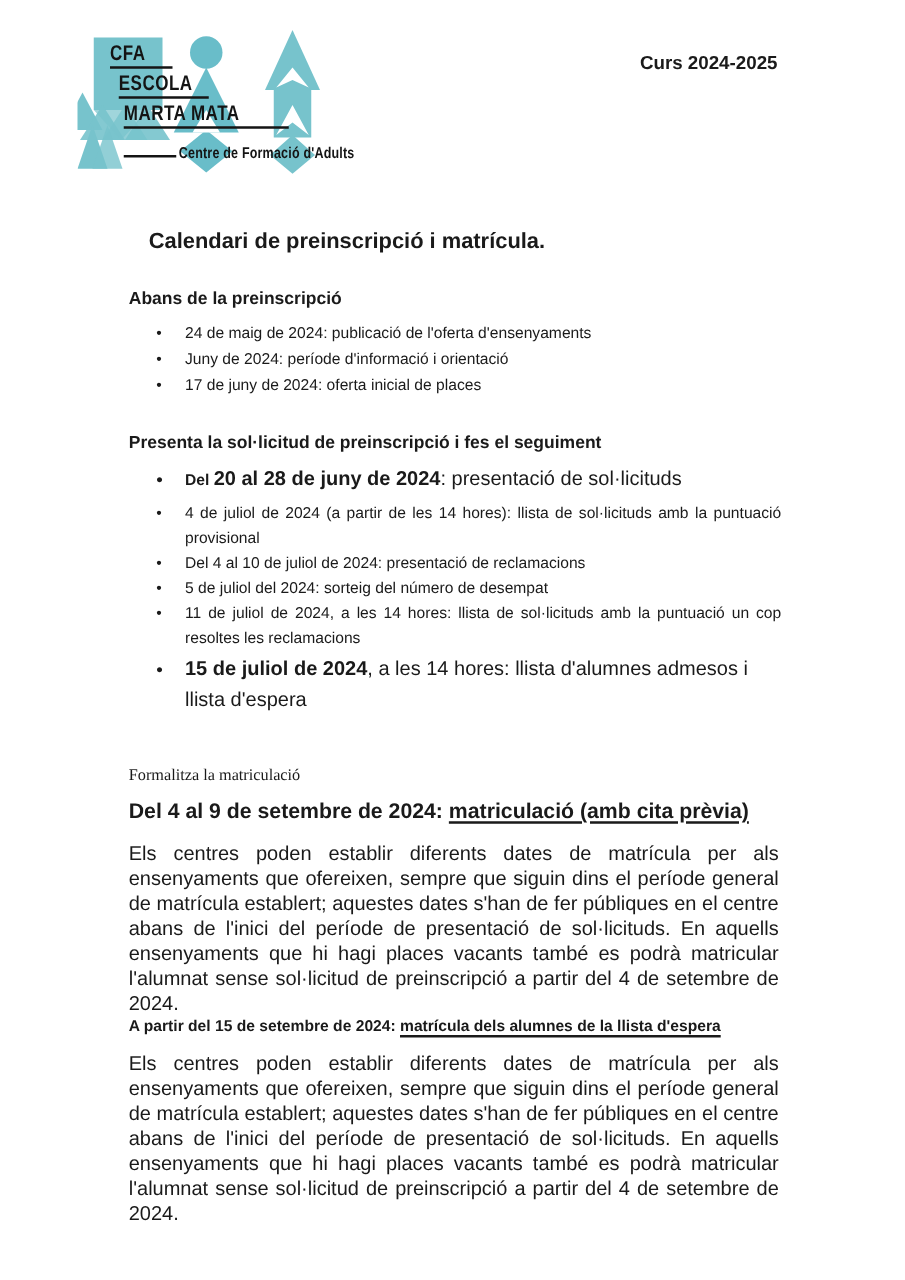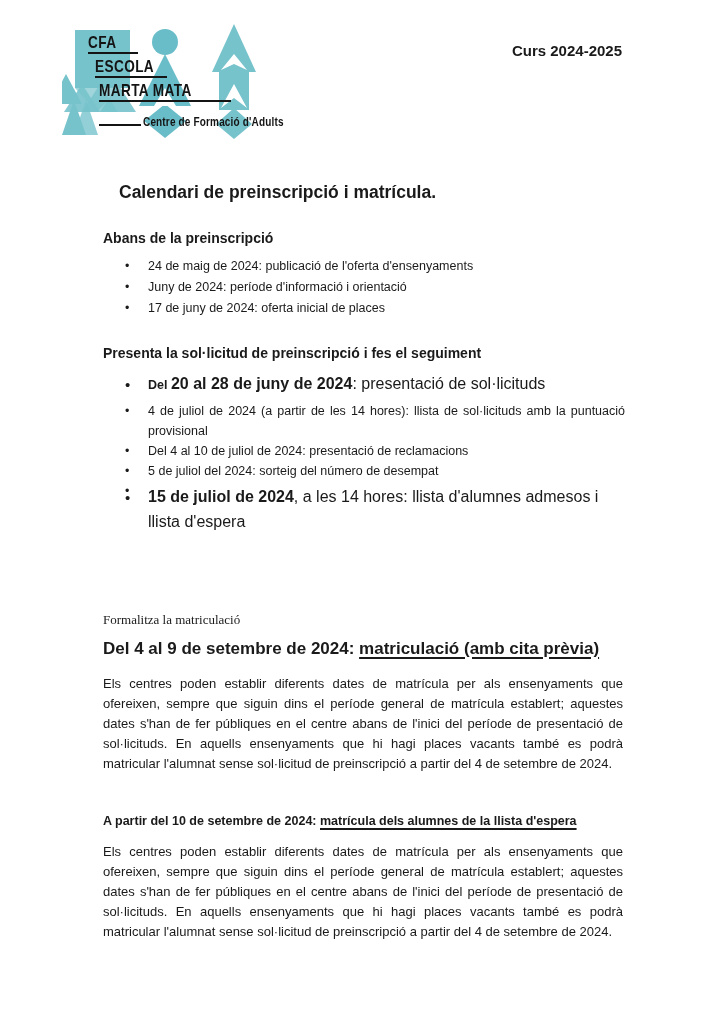--- a/index.html
+++ b/index.html
@@ -38,21 +38,21 @@
   .h-small { left:103px; width:520px; font-size:14px; font-weight:700; }
   #h-before { top:230px; }
   #h-submit { top:345px; }
   #formalitza { top:612px; left:103px; font-size:13px;font-family:Liberation Serif, serif; }
   .h-big { left:103px; font-size:17px; font-weight:700; white-space:nowrap; }
   #h-enroll { top:639px; }
   #h-wait  { top:814px; left:103px; font-size:12.5px; font-weight:700; white-space:nowrap; }
   .u { text-decoration:underline; text-decoration-thickness:1.5px; text-underline-offset:3px; }
 
   .para {
-    left:103px; width:520px; font-size:13px; line-height:20px;
+    left:103px; width:520px; font-size:16px; line-height:20px;
     text-align:justify; color:var(--ink);
   }
   #p-enroll { top:674px; }
   #p-wait   { top:842px; }
 
   
   .doclist { left:103px; width:522px; list-style:none; margin:0; padding:0; }
   .doclist li { position:relative; padding-left:45px; font-size:12.5px; line-height:20px; }
   .bullet { position:absolute; left:22px; top:0; }
   #list-before { top:256px; }
@@ -112,29 +112,29 @@
     <li><span class="bullet">•</span><span>Juny de 2024: període d'informació i orientació</span></li>
     <li><span class="bullet">•</span><span>17 de juny de 2024: oferta inicial de places</span></li>
   </ul>
 
   <div class="abs h-small" id="h-submit">Presenta la sol·licitud de preinscripció i fes el seguiment</div>
   <ul class="abs doclist" id="list-submit">
     <li class="big"><span class="bullet">•</span><span class="mini">Del </span><span class="b">20 al 28 de juny de 2024</span><span>: presentació de sol·licituds</span></li>
     <li class="just"><span class="bullet">•</span><span>4 de juliol de 2024 (a partir de les 14 hores): llista de sol·licituds amb la puntuació provisional</span></li>
     <li><span class="bullet">•</span><span>Del 4 al 10 de juliol de 2024: presentació de reclamacions</span></li>
     <li><span class="bullet">•</span><span>5 de juliol del 2024: sorteig del número de desempat</span></li>
-    <li class="just"><span class="bullet">•</span></li>
+    <li class="just"><span class="bullet">•</span><span>11 de juliol de 2024, a les 14 hores: llista de sol·licituds amb la puntuació un cop resoltes les reclamacions</span></li>
     <li class="big final"><span class="bullet">•</span><span class="b">15 de juliol de 2024</span><span>, a les 14 hores: llista d'alumnes admesos i llista d'espera</span></li>
   </ul>
 
   <div class="abs" id="formalitza">Formalitza la matriculació</div>
 
   <div class="abs h-big" id="h-enroll">
     <span>Del 4 al 9 de setembre de 2024: </span><span class="u">matriculació (amb cita prèvia)</span>
   </div>
   <p class="abs para" id="p-enroll" style="margin:0;">Els centres poden establir diferents dates de matrícula per als ensenyaments que ofereixen, sempre que siguin dins el període general de matrícula establert; aquestes dates s'han de fer públiques en el centre abans de l'inici del període de presentació de sol·licituds. En aquells ensenyaments que hi hagi places vacants també es podrà matricular l'alumnat sense sol·licitud de preinscripció a partir del 4 de setembre de 2024.</p>
 
   <div class="abs" id="h-wait">
-    <span>A partir del 10 de setembre de 2024: </span><span class="u">matrícula dels alumnes de la llista d'espera</span>
+    <span>A partir del 15 de setembre de 2024: </span><span class="u">matrícula dels alumnes de la llista d'espera</span>
   </div>
   <p class="abs para" id="p-wait" style="margin:0;">Els centres poden establir diferents dates de matrícula per als ensenyaments que ofereixen, sempre que siguin dins el període general de matrícula establert; aquestes dates s'han de fer públiques en el centre abans de l'inici del període de presentació de sol·licituds. En aquells ensenyaments que hi hagi places vacants també es podrà matricular l'alumnat sense sol·licitud de preinscripció a partir del 4 de setembre de 2024.</p>
 
 </div>
 
 </body></html>

